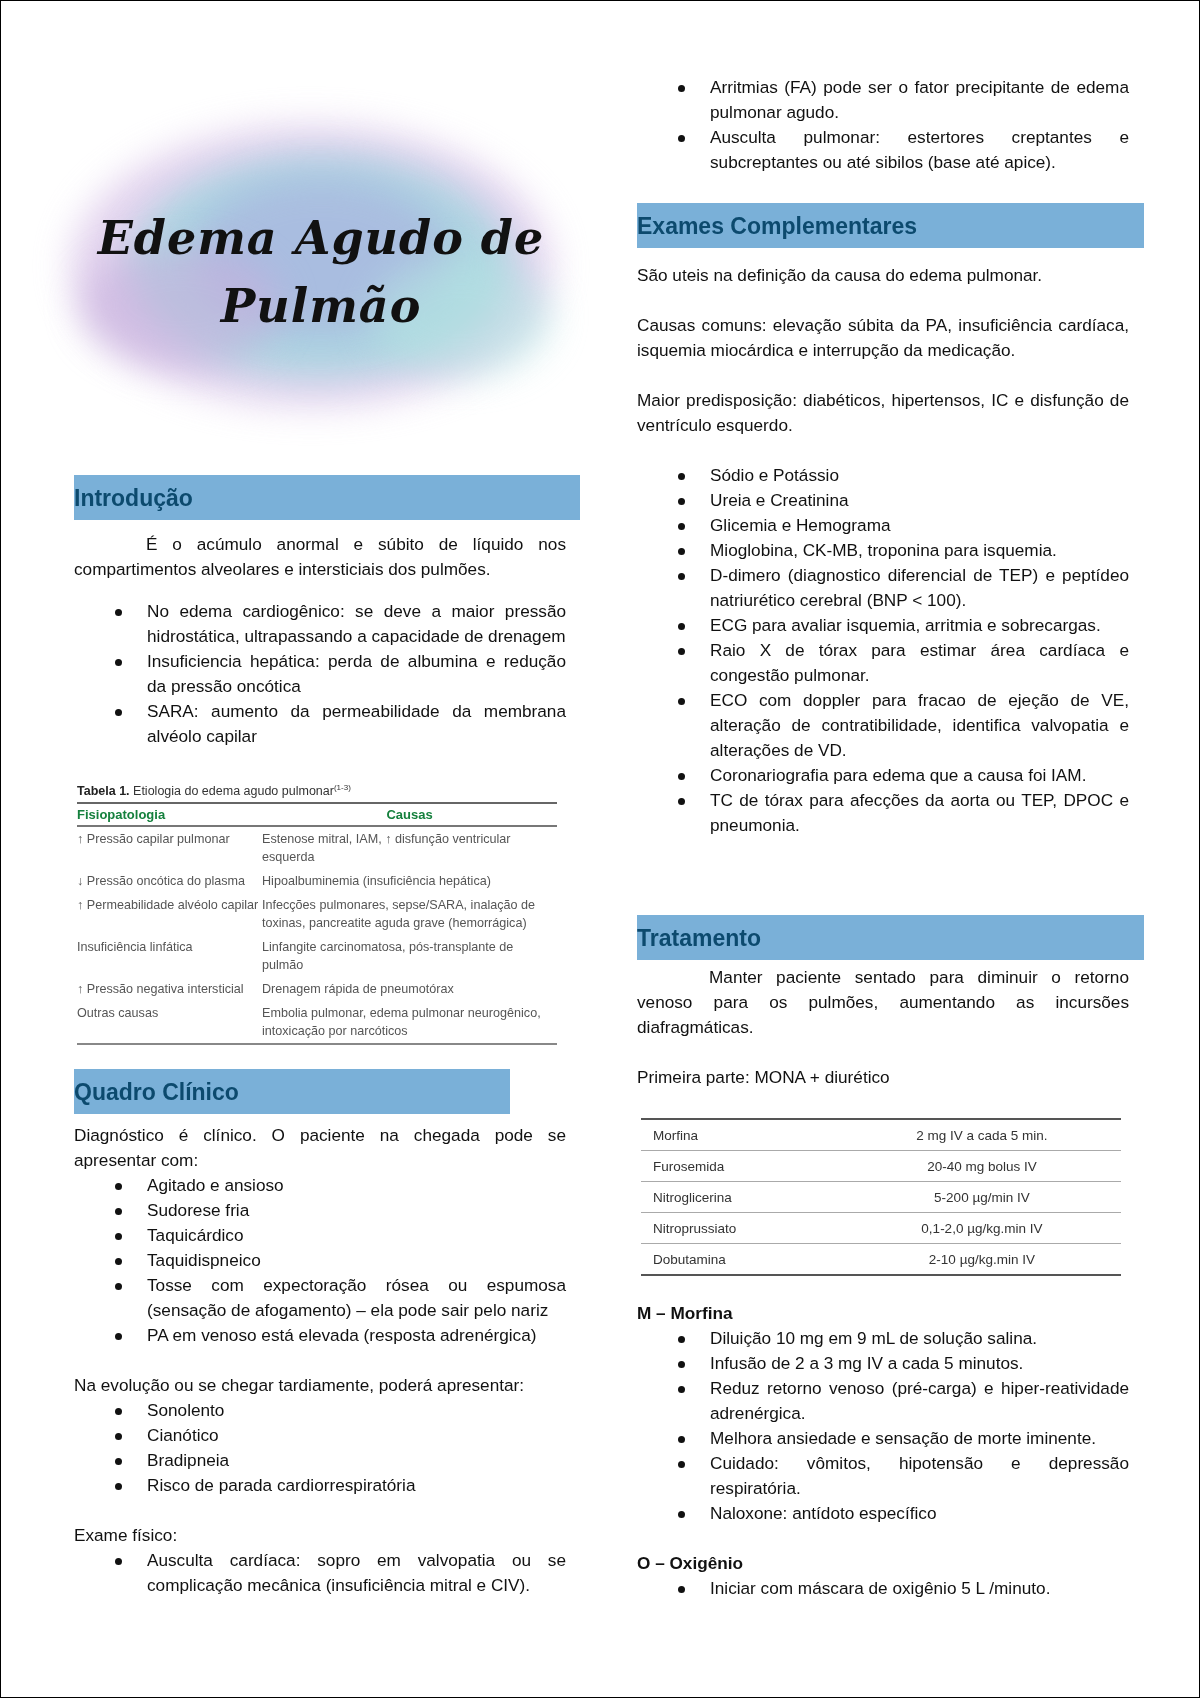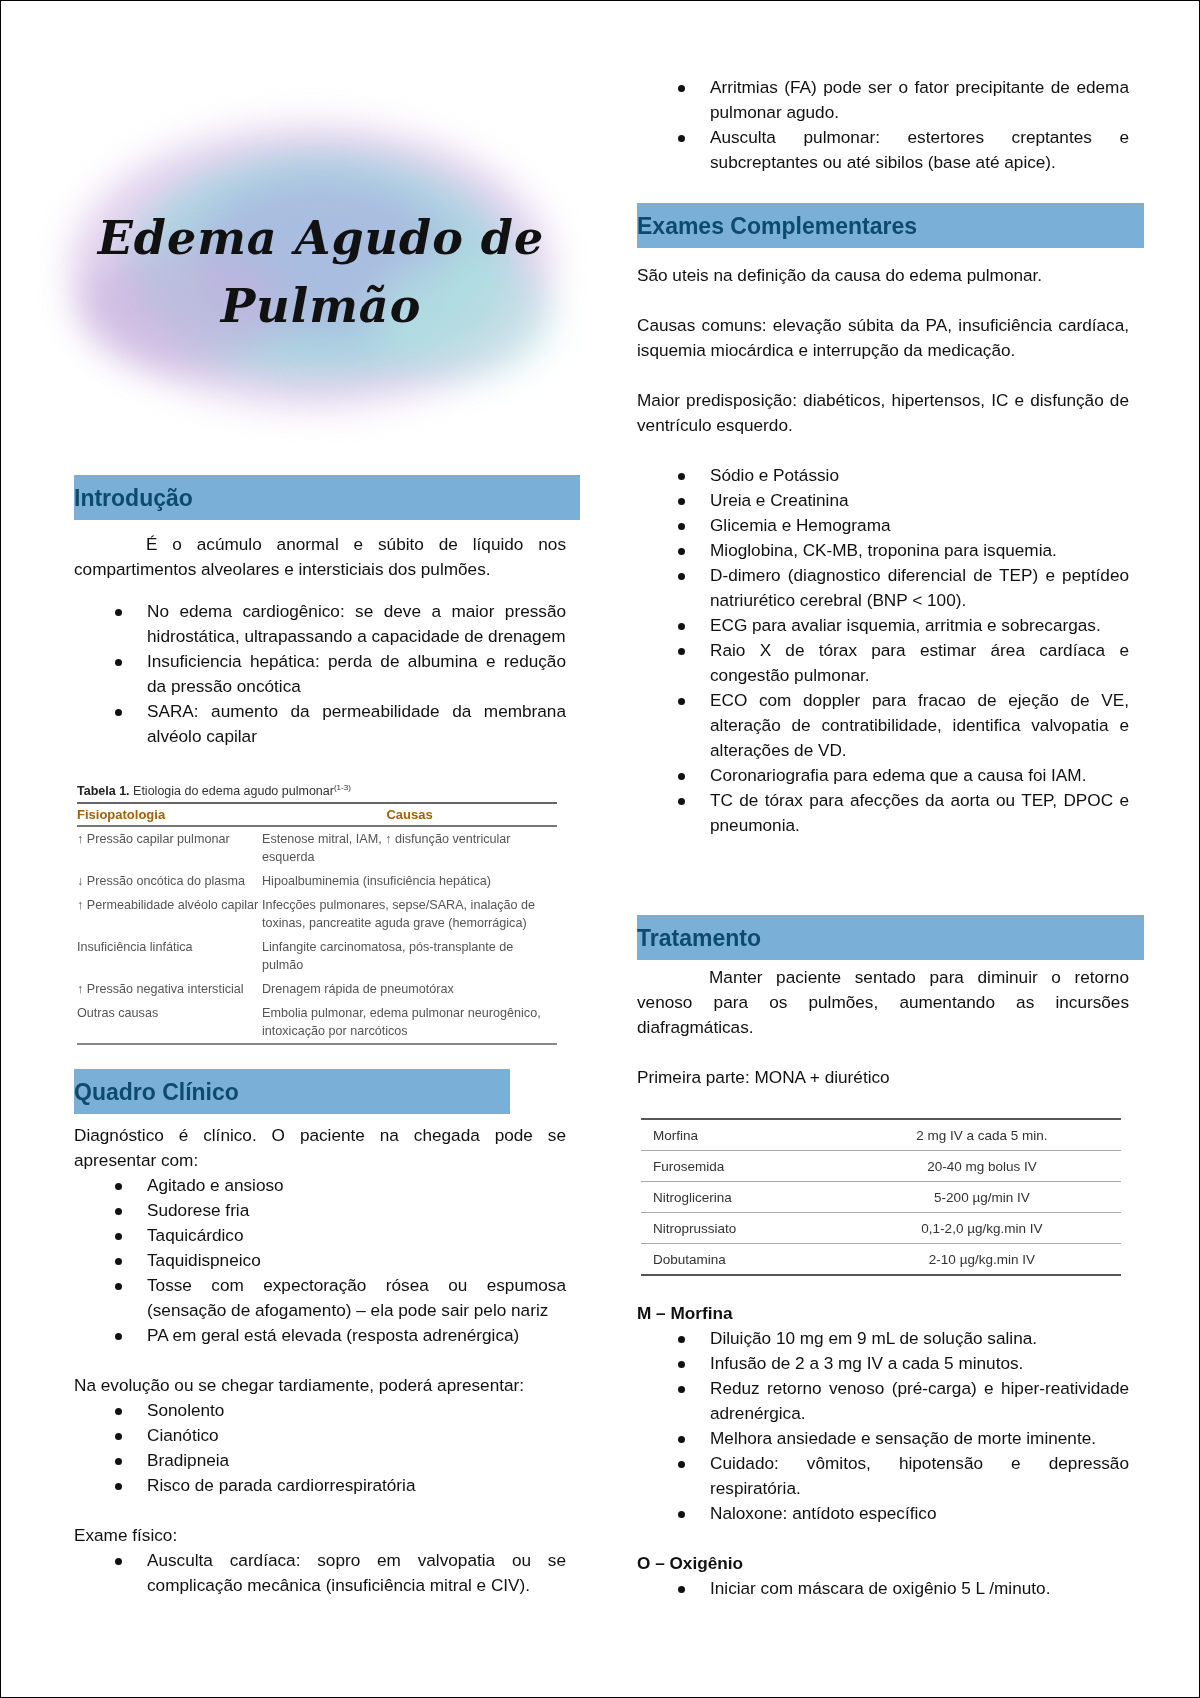--- a/index.html
+++ b/index.html
@@ -40,21 +40,21 @@
     font-family: "DejaVu Serif", serif; font-style: italic; font-weight: bold;
     font-size: 46px; line-height: 68px; color: #111; letter-spacing: 1px;
   }
 
   
   .etio { position: absolute; left: 76px; top: 782px; width: 480px; }
   .etio-caption { font-size: 12.5px; color: #333; margin-bottom: 4px; }
   .etio-caption b { color: #222; }
   .etio-caption sup { font-size: 8px; }
   .etio table { width: 100%; border-collapse: collapse; font-size: 12.6px; color: #555; }
-  .etio th { text-align: left; font-weight: bold; color: #a16207; padding: 3px 0; border-top: 2px solid #666; border-bottom: 2px solid #777; font-size: 13px; }
+  .etio th { text-align: left; font-weight: bold; color: #15803d; padding: 3px 0; border-top: 2px solid #666; border-bottom: 2px solid #777; font-size: 13px; }
   .etio th.c2 { text-align: center; }
   .etio td { vertical-align: top; padding: 3px 0 3px 0; line-height: 18px; }
   .etio td.c1 { width: 185px; }
   .etio tr.last td { border-bottom: 2px solid #888; margin-left: 42px; }
 
   
   .mona { position: absolute; left: 640px; top: 1117px; width: 480px; }
   .mona table { width: 100%; border-collapse: collapse; font-size: 13.5px; color: #333; }
   .mona td { padding: 0 0 0 12px; height: 30px; border-bottom: 1px solid #aaa; }
   .mona td.v { text-align: center; padding-left: 0; }
@@ -137,21 +137,21 @@
   <div class="col col-left">
     <div class="bar" style="position:absolute;top:1068px;left:0;width:436px;">Quadro Clínico</div>
     <div class="txt" style="position:absolute;top:1122px;left:0;width:492px;">
       <p>Diagnóstico é clínico. O paciente na chegada pode se apresentar com:</p>
       <ul class="bul">
         <li>Agitado e ansioso</li>
         <li>Sudorese fria</li>
         <li>Taquicárdico</li>
         <li>Taquidispneico</li>
         <li>Tosse com expectoração rósea ou espumosa (sensação de afogamento) – ela pode sair pelo nariz</li>
-        <li>PA em geral está elevada (resposta adrenérgica)</li>
+        <li>PA em venoso está elevada (resposta adrenérgica)</li>
       </ul>
       <p style="margin-top:25px;">Na evolução ou se chegar tardiamente, poderá apresentar:</p>
       <ul class="bul">
         <li>Sonolento</li>
         <li>Cianótico</li>
         <li>Bradipneia</li>
         <li>Risco de parada cardiorrespiratória</li>
       </ul>
       <p style="margin-top:25px;">Exame físico:</p>
       <ul class="bul">

